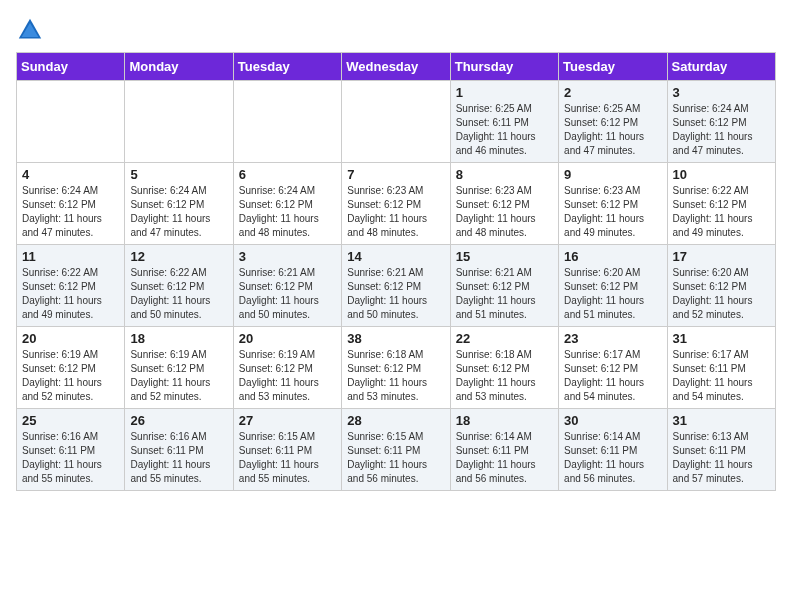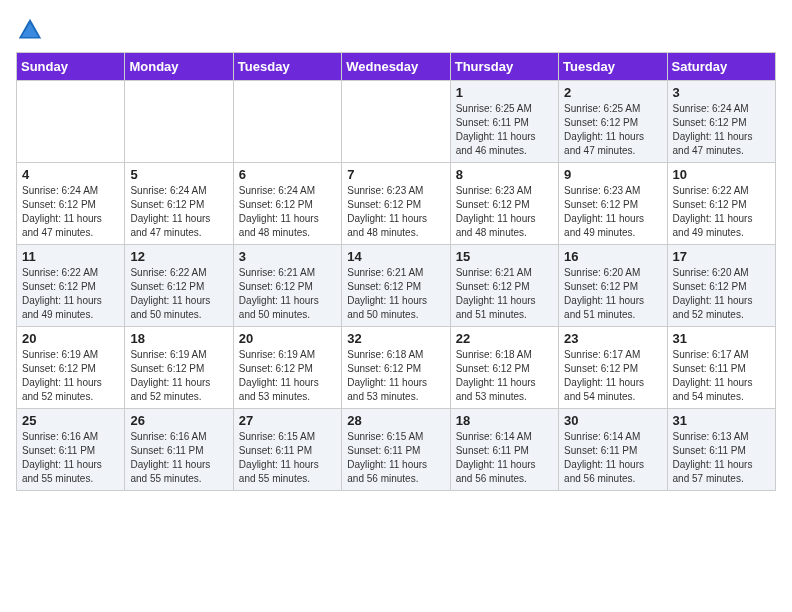--- a/index.html
+++ b/index.html
@@ -246,21 +246,21 @@
 Sunset: 6:12 PM
 Daylight: 11 hours and 52 minutes.</div>
         </td>
         <td>
           <span class="day-num">20</span>
           <div class="day-info">Sunrise: 6:19 AM
 Sunset: 6:12 PM
 Daylight: 11 hours and 53 minutes.</div>
         </td>
         <td>
-          <span class="day-num">32</span>
+          <span class="day-num">38</span>
           <div class="day-info">Sunrise: 6:18 AM
 Sunset: 6:12 PM
 Daylight: 11 hours and 53 minutes.</div>
         </td>
         <td>
           <span class="day-num">22</span>
           <div class="day-info">Sunrise: 6:18 AM
 Sunset: 6:12 PM
 Daylight: 11 hours and 53 minutes.</div>
         </td>

